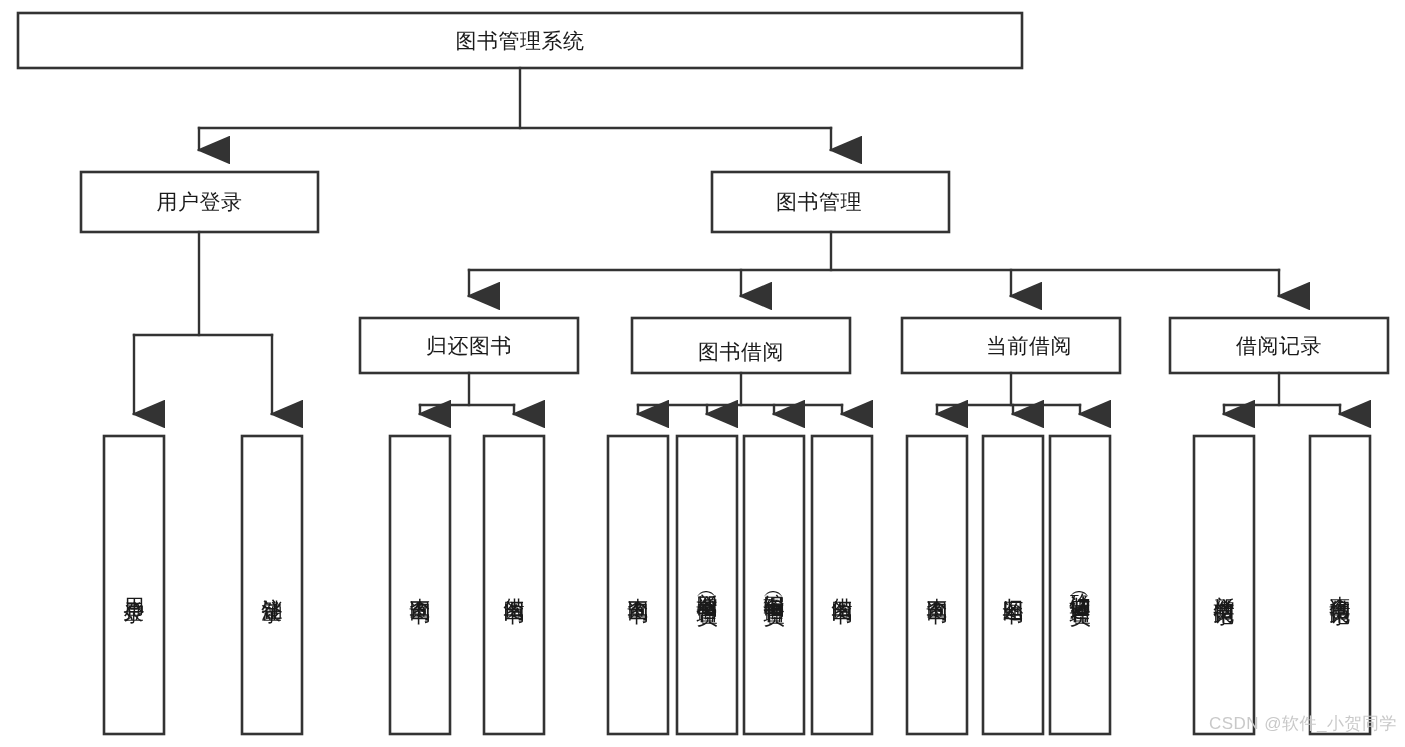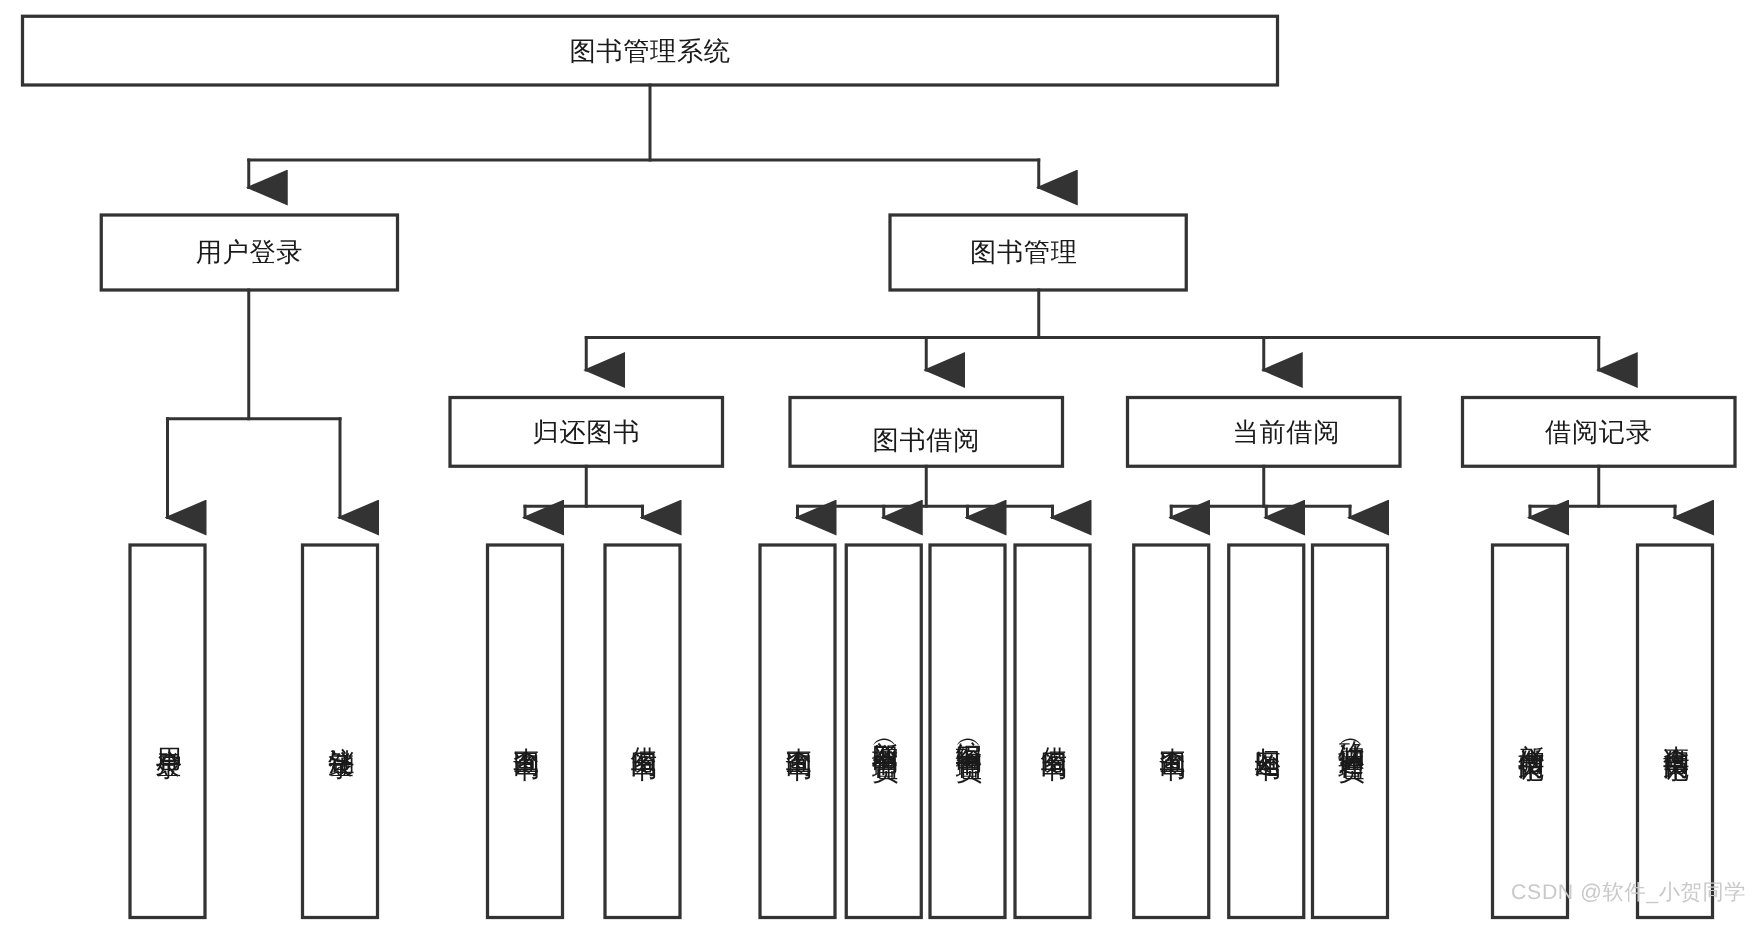--- a/index.html
+++ b/index.html
@@ -58,21 +58,21 @@
     color: #1a1a1a;
     font-size: 21px;
     writing-mode: vertical-rl;
     text-orientation: upright;
     letter-spacing: 2px;
     pointer-events: none;
   }
   .watermark {
     position: absolute;
     right: 8px;
-    bottom: 22px;
+    bottom: 12px;
     font-size: 17px;
     color: #c9c9c9;
     white-space: nowrap;
     letter-spacing: 0.5px;
   }
 </style>
 </head>
 <body>
 
 <div id="canvas">

